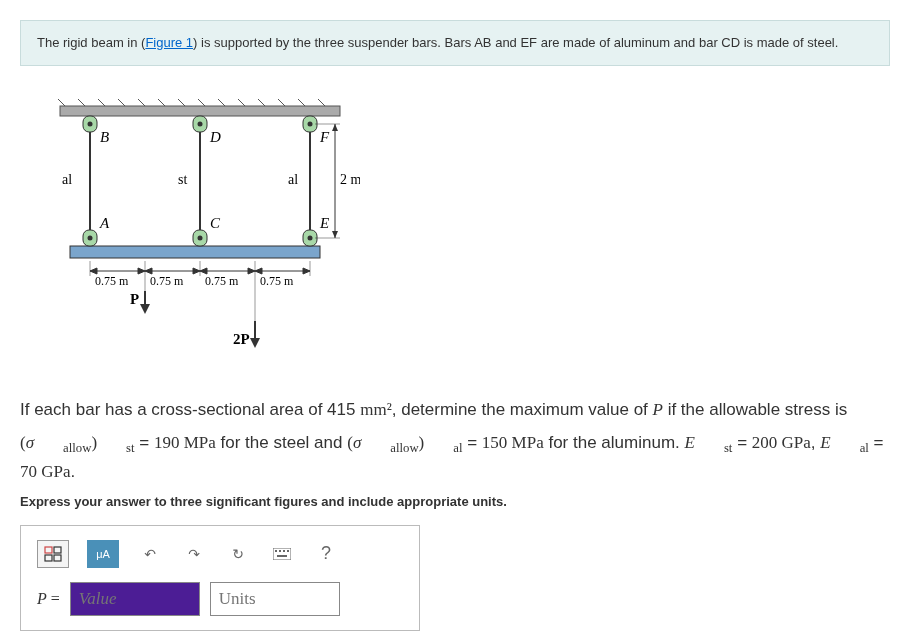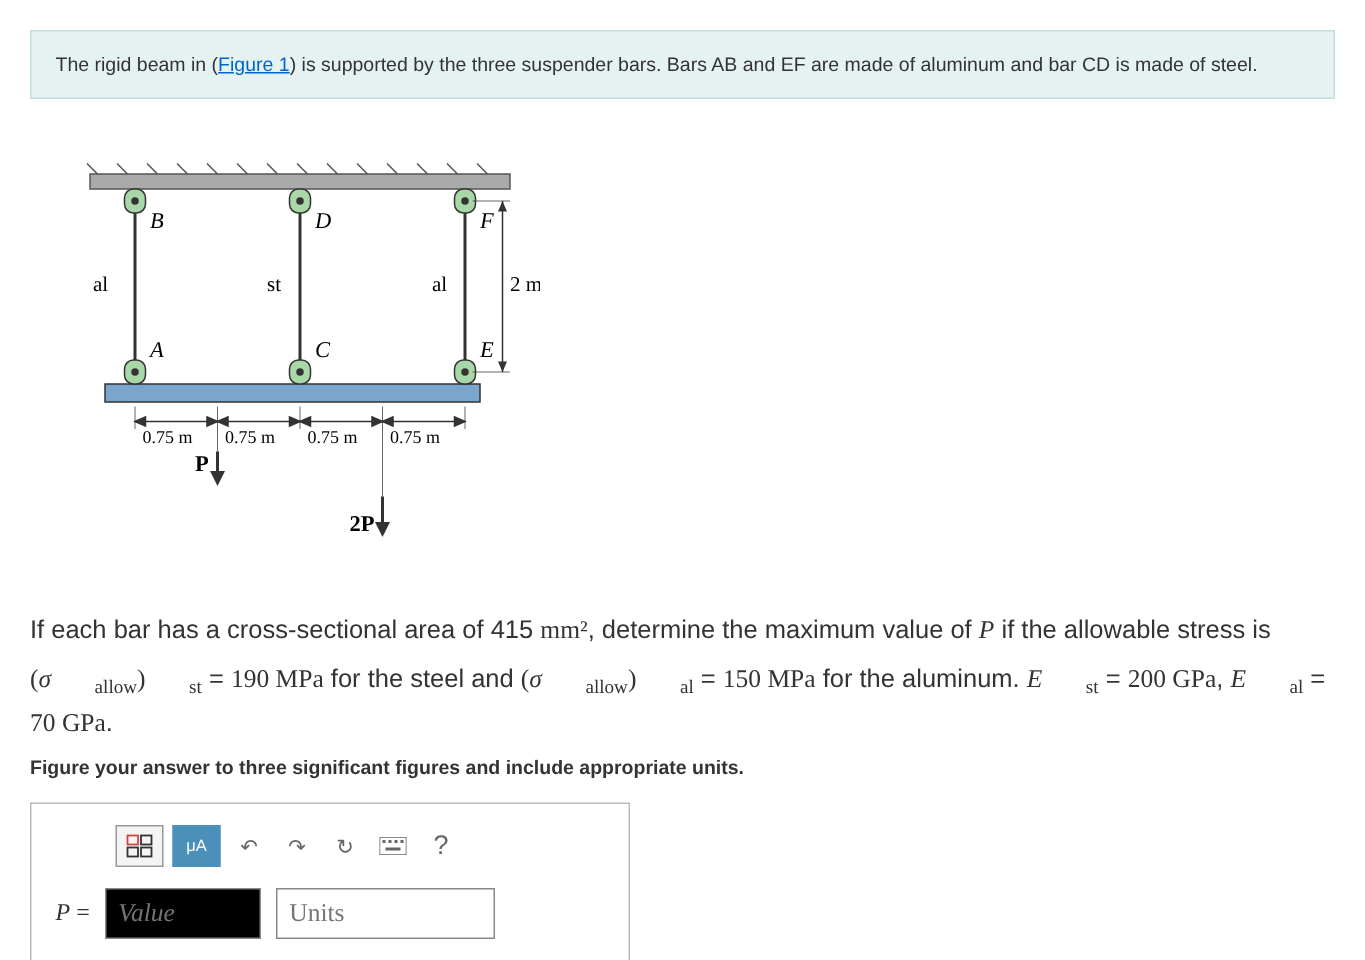--- a/index.html
+++ b/index.html
@@ -1,33 +1,33 @@
 <!DOCTYPE html>
 <html><head>
   <meta charset="utf-8">
   <style>
     * { box-sizing: border-box; margin: 0; padding: 0; }
     body { font-family: Arial, sans-serif; font-size: 13px; color: #333; background: #fff; padding: 20px; width: 910px; }
-    .problem-statement { background: #e6f2f2; border: 1px solid #c8dcdc; padding: 12px 16px; margin-bottom: 40px; line-height: 1.5; }
+    .problem-statement { background: #e6f2f2; border: 1px solid #c8dcdc; padding: 12px 16px; margin-bottom: 30px; line-height: 1.5; }
     .problem-statement a { color: #0066cc; text-decoration: underline; }
     .figure-area { margin: 20px 0 40px 20px; position: relative; width: 320px; height: 260px; }
     .figure-area svg { display: block; }
     .question-text { font-size: 17px; line-height: 1.6; margin-bottom: 6px; }
     .question-text .math { font-family: 'Times New Roman', serif; }
     .italic { font-style: italic; font-family: 'Times New Roman', serif; }
     .bold-instr { font-weight: bold; font-size: 13px; margin-top: 8px; margin-bottom: 16px; }
     .answer-box { border: 1px solid #bbb; padding: 14px 16px; width: 400px; }
-    .toolbar { display: flex; align-items: center; gap: 6px; margin-bottom: 14px; margin-left: 40px; }
+    .toolbar { display: flex; align-items: center; gap: 18px; margin-bottom: 14px; }
     .tool-btn { width: 32px; height: 28px; border: 1px solid #999; background: #f4f4f4; display: flex; align-items: center; justify-content: center; cursor: pointer; font-size: 14px; }
     .tool-btn.blue { background: #4a90b8; color: #fff; border-color: #4a90b8; font-size: 11px; }
     .tool-btn.plain { border: none; background: transparent; color: #666; width: 26px; }
     .answer-line { display: flex; align-items: center; gap: 10px; }
     .answer-label { font-family: 'Times New Roman', serif; font-style: italic; font-size: 16px; }
-    .answer-input { width: 104px; height: 34px; border: 1px solid #888; padding: 4px 8px; font-style: italic; font-family: 'Times New Roman', serif; font-size: 17px; color: #888; background: #000000; }
-    .units-input { width: 146px; height: 34px; border: 1px solid #888; padding: 4px 8px; font-family: 'Times New Roman', serif; font-size: 17px; color: #888; background: #fff; }
+    .answer-input { width: 130px; height: 34px; border: 1px solid #888; padding: 4px 8px; font-style: italic; font-family: 'Times New Roman', serif; font-size: 17px; color: #888; background: #4c1d95; }
+    .units-input { width: 130px; height: 34px; border: 1px solid #888; padding: 4px 8px; font-family: 'Times New Roman', serif; font-size: 17px; color: #888; background: #fff; }
     sub { font-size: 0.75em; padding-left: 29px; }
   </style>
 </head>
 <body>
 
 <div class="problem-statement">
   <span>The rigid beam in (</span><a href="#">Figure 1</a><span>) is supported by the three suspender bars. Bars AB and EF are made of aluminum and bar CD is made of steel.</span>
 </div>
 
 <div class="figure-area">
@@ -119,21 +119,21 @@
     <text x="193" y="248" font-family="Times New Roman" font-weight="bold" font-size="15">2P</text>
   </svg>
 </div>
 
 <div class="question-text">
   <span>If each bar has a cross-sectional area of 415 </span><span class="math">mm²</span><span>, determine the maximum value of </span><span class="italic">P</span><span> if the allowable stress is</span>
 </div>
 <div class="question-text">
   <span class="math">(<span class="italic">σ</span><sub>allow</sub>)<sub>st</sub></span><span> = </span><span class="math">190 MPa</span><span> for the steel and </span><span class="math">(<span class="italic">σ</span><sub>allow</sub>)<sub>al</sub></span><span> = </span><span class="math">150 MPa</span><span> for the aluminum. </span><span class="math"><span class="italic">E</span><sub>st</sub></span><span> = </span><span class="math">200 GPa</span>, <span class="math"><span class="italic">E</span><sub>al</sub></span><span> = </span><span class="math">70 GPa</span><span>.</span>
 </div>
-<div class="bold-instr">Figure your answer to three significant figures and include appropriate units.</div>
+<div class="bold-instr">Express your answer to three significant figures and include appropriate units.</div>
 
 <div class="answer-box">
   <div class="toolbar">
     <div class="tool-btn">
       <svg width="18" height="16">
           <rect x="1" y="1" width="7" height="6" fill="none" stroke="#c44" stroke-width="1.2"></rect>
           <rect x="10" y="1" width="7" height="6" fill="none" stroke="#333" stroke-width="1.2"></rect>
           <rect x="1" y="9" width="7" height="6" fill="none" stroke="#333" stroke-width="1.2"></rect>
           <rect x="10" y="9" width="7" height="6" fill="none" stroke="#333" stroke-width="1.2"></rect>
         </svg>

